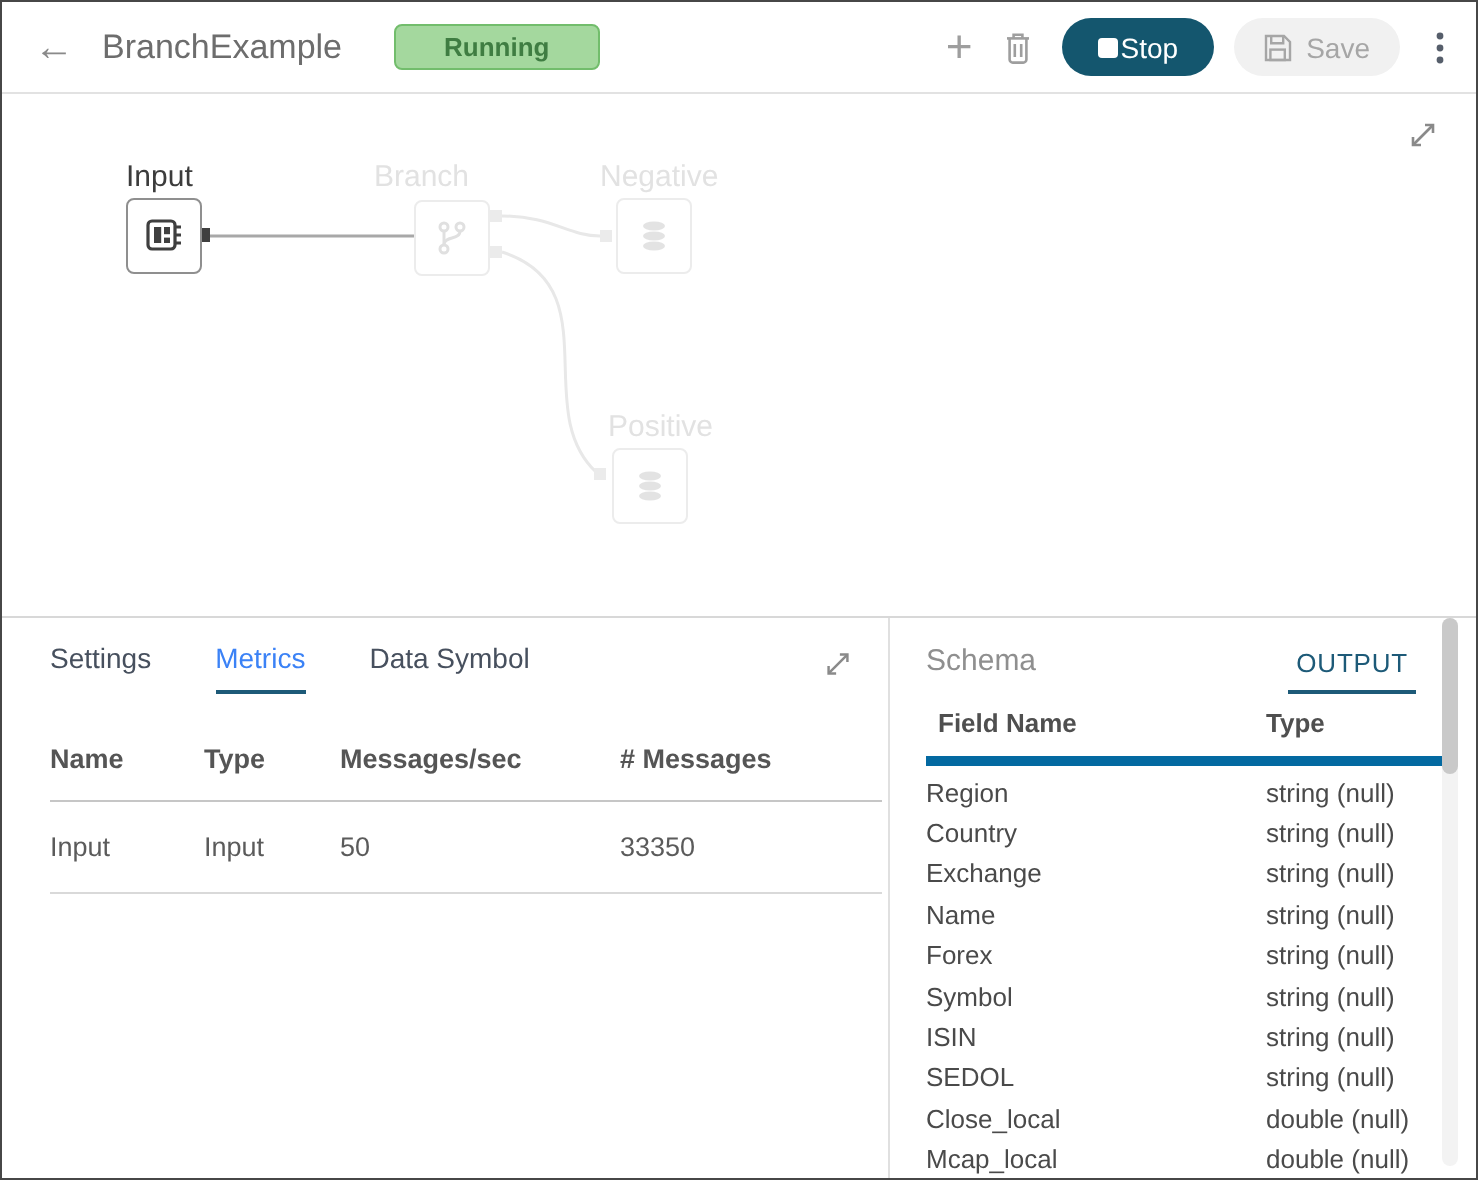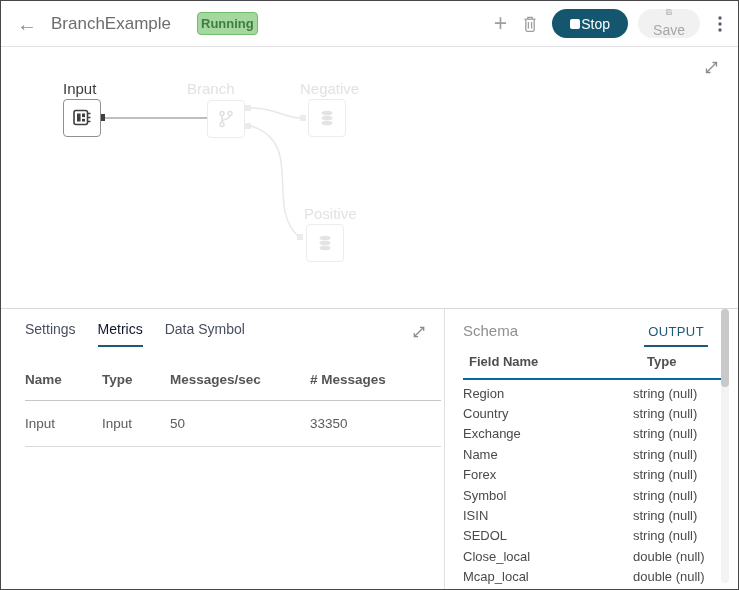--- a/index.html
+++ b/index.html
@@ -10,50 +10,50 @@
   }
   
   .topbar {
     height:46px; display:flex; align-items:center; padding:0 16px;
     border-bottom:1px solid #e2e2e2; background:#fff;
   }
   .back { color:#8a8a8a; font-size:20px; line-height:1; margin-right:14px; cursor:pointer; }
   .title { font-size:17px; color:#6d6d6d; font-weight:400; }
   .badge {
     margin-left:26px; background:#a4d89e; border:1.5px solid #72bd6c; color:#3f7d42;
-    font-size:13px; font-weight:700; padding:2px 3px; border-radius:4px; line-height:17px;
+    font-size:13px; font-weight:700; padding:2px 24px; border-radius:4px; line-height:17px;
   }
   .actions { margin-left:auto; display:flex; align-items:center; }
   .icon-btn { color:#9e9e9e; display:flex; align-items:center; cursor:pointer; }
   .plus { font-size:23px; font-weight:400; line-height:1; margin-right:15px; }
   .trash { margin-right:14px; }
   .btn { height:29px; border-radius:16px; display:flex; align-items:center; font-size:14px; border:none; cursor:pointer; }
   .btn-stop { background:#14566e; color:#fff; padding:0 18px; gap:1px; font-weight:400; }
   .stop-square { width:10px; height:10px; background:#fff; border-radius:2px; }
-  .btn-save { background:#f1f1f1; color:#a6a6a6; padding:0 15px; gap:7px; margin-left:10px;flex-direction:column; }
+  .btn-save { background:#f1f1f1; color:#a6a6a6; padding:0 15px; gap:7px; margin-left:10px; }
   .kebab { margin-left:18px; display:flex; }
   
   .canvas { position:relative; height:262px; border-bottom:1px solid #d8d8d8; background:#fff; }
   .edges { position:absolute; left:0; top:0; }
   .node-label { position:absolute; font-size:15px; }
   .node-label.dark { color:#3c3c3c; }
   .node-label.faded { color:#e2e2e2; }
   .node {
     position:absolute; width:38px; height:38px; background:#fff;
     border:1px solid #ececec; border-radius:4px;
     display:flex; align-items:center; justify-content:center;
   }
   .node.active { border-color:#8f8f8f; }
   .canvas-expand { position:absolute; right:18px; top:12px; color:#8a8a8a; cursor:pointer; }
   
   .bottom { display:flex; height:280px; background:#fff; }
   .left-panel { width:444px; border-right:1px solid #e0e0e0; position:relative; padding:12px 0 0 24px; }
-  .tabs { display:flex; gap:22px; font-size:14px; }
+  .tabs { display:flex; gap:32px; font-size:14px; }
   .tab { padding-bottom:8px; color:#47505e; cursor:pointer; border-bottom:2px solid transparent; }
-  .tab.active { color:#0f172a; border-bottom-color:#1d5a78; }
+  .tab.active { color:#3b82f6; border-bottom-color:#1d5a78; }
   .panel-expand { position:absolute; right:17px; top:15px; color:#8a8a8a; cursor:pointer; }
   .metrics-table { margin-top:19px; width:416px; border-collapse:collapse; table-layout:fixed; }
   .metrics-table th {
     text-align:left; font-size:13.5px; color:#555; font-weight:700;
     padding:6px 0 13px; border-bottom:1px solid #c6c6c6;
   }
   .metrics-table td {
     font-size:13.5px; color:#5b5b5b; padding:15px 0; border-bottom:1px solid #d9d9d9;
   }
   .col-name { width:77px; } .col-type { width:68px; } .col-mps { width:140px; }
@@ -61,21 +61,21 @@
   .schema-panel { flex:1; position:relative; padding:13px 0 0 18px; }
   .schema-head { display:flex; align-items:flex-start; justify-content:space-between; padding-right:30px; }
   .schema-title { font-size:15px; color:#8f8f8f; }
   .output-tab {
     font-size:13px; color:#1d5a78; letter-spacing:.4px; padding:2px 4px 6px;
     border-bottom:2px solid #1d5a78; cursor:pointer;
   }
   .schema-table { margin-top:4px; width:258px; }
   .schema-hrow {
     display:flex; font-size:13px; font-weight:700; color:#4f4f4f;
-    padding:3px 0 9px 6px; border-bottom:2px solid #0369a1;gap:14px;
+    padding:3px 0 9px 6px; border-bottom:5px solid #0369a1;
   }
   .schema-rows { border-bottom:4px solid #a3a3a3; padding:3px 0 4px; }
   .schema-row { display:flex; align-items:center; height:20.4px; font-size:13px; color:#4a4a4a; }
   .f-name { width:170px; }
   .schema-hrow .f-name { width:164px; }
   .scrollbar {
     position:absolute; right:9px; top:0; width:8px; height:274px;
     background:#f3f3f3; border-radius:4px;
   }
   .scroll-thumb { position:absolute; top:0; left:0; width:8px; height:78px; background:#c9c9c9; border-radius:4px; }

